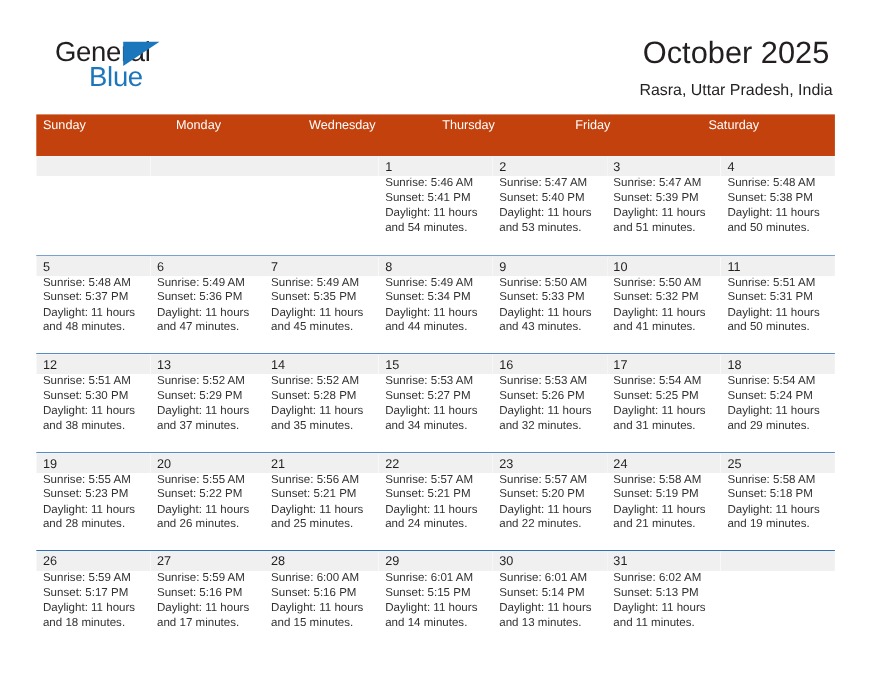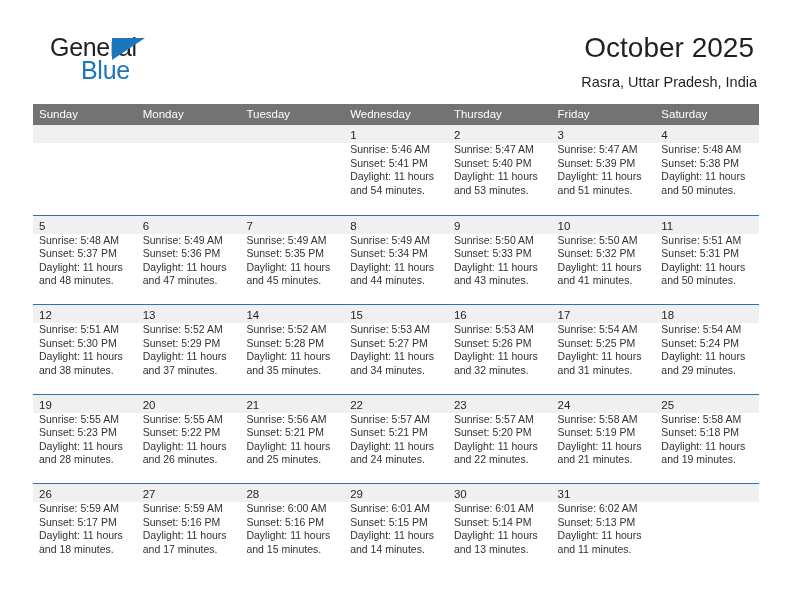--- a/index.html
+++ b/index.html
@@ -87,22 +87,22 @@
 
   
   .calendar {
     position: absolute;
     left: 33px;
     top: 104px;
     width: 726px;
   }
   .dow-row {
     display: flex;
-    background: #737373;
-    height: 21px;
+    background: #c2410c;
+    height: 38px;
   }
   .dow {
     flex: 1 1 0;
     color: #ffffff;
     font-size: 11.5px;
     line-height: 21px;
     padding-left: 6px;
     box-sizing: border-box;
     overflow: hidden;
     white-space: nowrap;
@@ -165,21 +165,20 @@
       <h1 class="month-title">October 2025</h1>
       <div class="location">Rasra, Uttar Pradesh, India</div>
     </div>
 
   </div>
 
   <div class="calendar">
     <div class="dow-row" id="dow-row">
         <div class="dow">Sunday</div>
         <div class="dow">Monday</div>
-        <div class="dow">Tuesday</div>
         <div class="dow">Wednesday</div>
         <div class="dow">Thursday</div>
         <div class="dow">Friday</div>
         <div class="dow">Saturday</div>
       </div>
     <div id="weeks-container">
         <div class="week first">
           <div class="cell empty">
             <div class="daynum-band"><span class="daynum"></span></div>
             <div class="cell-body"></div>

